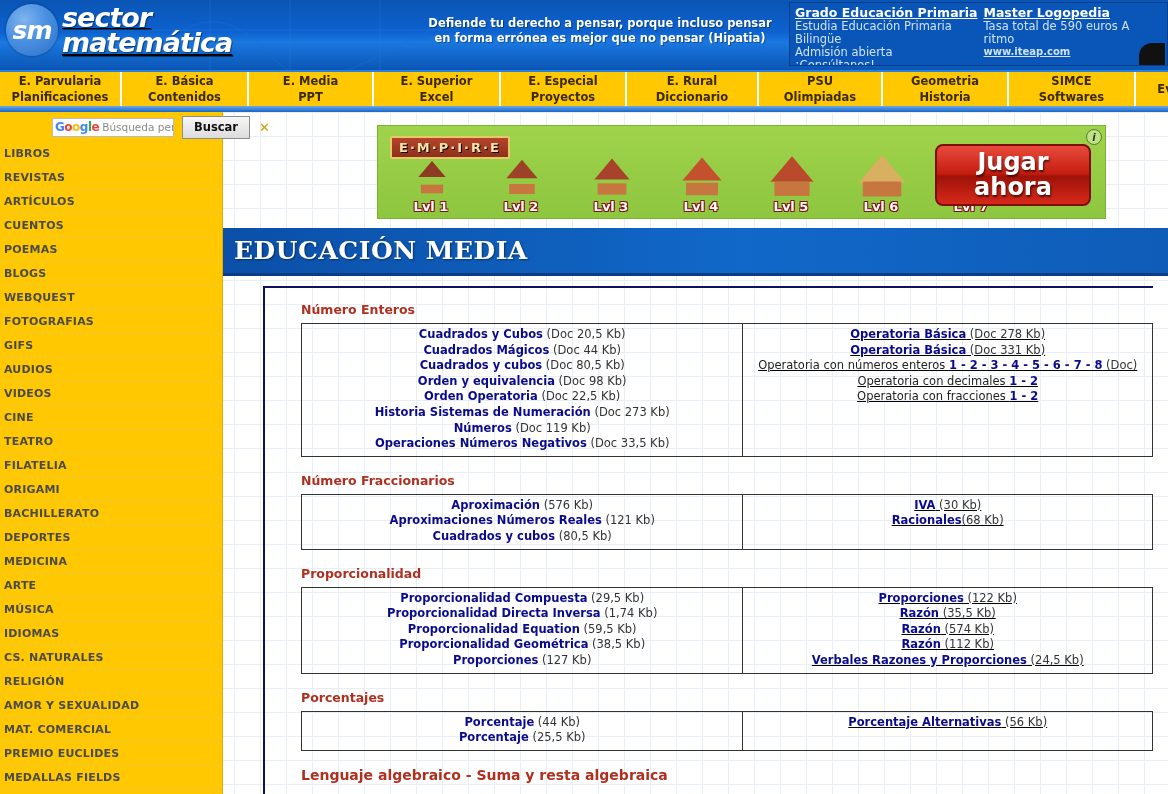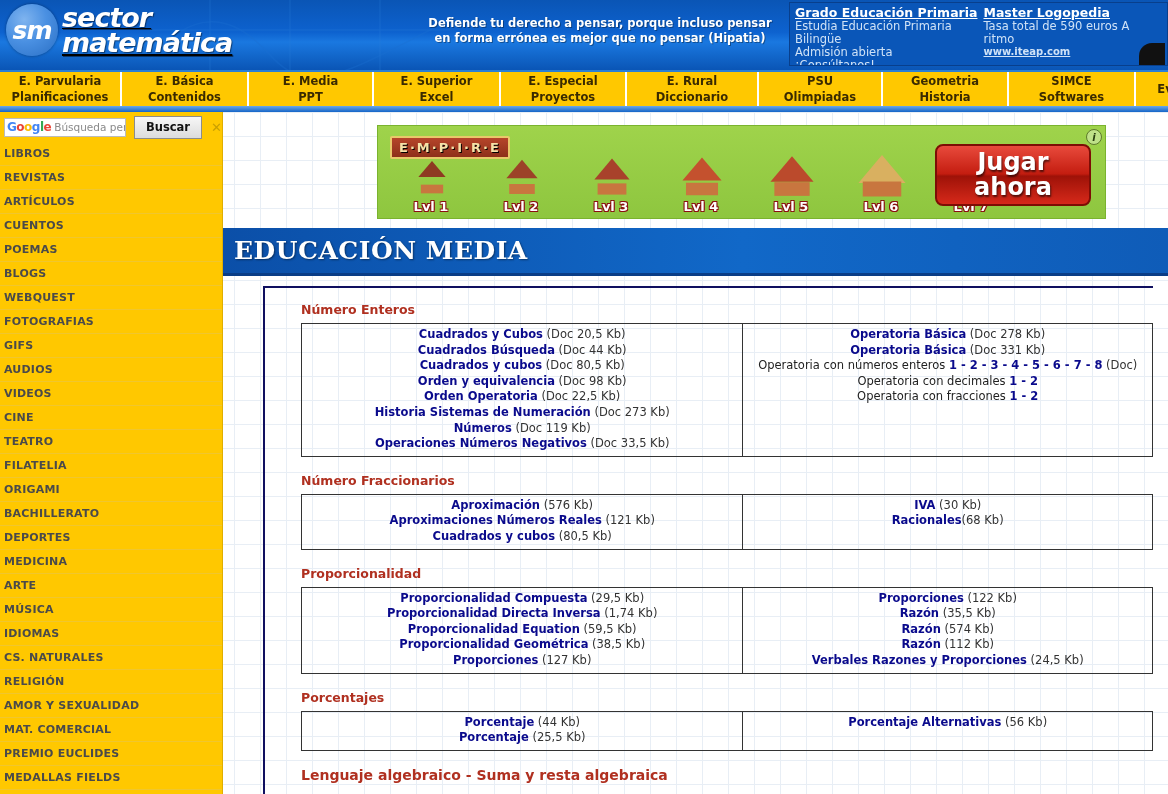--- a/index.html
+++ b/index.html
@@ -88,21 +88,21 @@
   .sidebar{
     position:absolute;left:0;top:112px;width:222px;height:682px;
     background:#ffc800;z-index:4;border-right:1px solid #e0ae00;
   }
   .searchrow{
     height:30px;display:flex;align-items:center;padding:0 4px;
     box-sizing:border-box;
   }
   .gfield{
     flex:0 0 122px;height:19px;background:#ffffff;border:1px solid #bbb;
-    display:flex;align-items:center;overflow:hidden;box-sizing:border-box;
+    display:flex;align-items:center;overflow:hidden;box-sizing:border-box;margin-left:48px;
   }
   .gmark{font-size:12px;font-weight:bold;line-height:12px;padding-left:2px;letter-spacing:-.5px;}
   .gmark span:nth-child(1){color:#4285f4;}
   .gmark span:nth-child(2){color:#ea4335;}
   .gmark span:nth-child(3){color:#fbbc05;}
   .gmark span:nth-child(4){color:#4285f4;}
   .gmark span:nth-child(5){color:#34a853;}
   .gmark span:nth-child(6){color:#ea4335;}
   .gph{color:#8a8a8a;font-size:10.5px;margin-left:3px;white-space:nowrap;}
   .gbtn{
@@ -180,21 +180,21 @@
   .sec-title{
     color:#b03020;font-size:12.5px;font-weight:bold;margin:0 0 6px 0;
   }
   .sec-title.big{font-size:14px;}
   .cols{display:flex;gap:0;margin-bottom:16px;}
   .cellbox{
     border:1px solid #333;background:transparent;
     padding:3px 6px 4px 6px;box-sizing:border-box;min-height:24px;
   }
   .cellbox.left{width:444px;border-right:none;}
-  .cellbox.right{width:413px;}
+  .cellbox.right{width:413px;text-decoration:underline;}
   .row{font-size:11.5px;line-height:15.6px;color:#222;white-space:nowrap;text-align:center;}
   .lnk{color:#0a0a8c;font-weight:bold;}
   .sz{color:#333;font-weight:normal;}
   .plain{color:#222;}
   .numlnk{color:#0a0a8c;font-weight:bold;}
 </style>
 </head>
 <body>
 
 <div class="paper"></div>
@@ -422,21 +422,21 @@
 <div class="titleband">
   <h1>EDUCACIÓN MEDIA</h1>
 </div>
 
 <div class="content">
   <div class="inner" id="sections">
       <div class="sec-title">Número Enteros</div>
       <div class="cols">
         <div class="cellbox left">
           <div class="row"><span class="lnk">Cuadrados y Cubos</span><span class="sz"> (Doc 20,5 Kb)</span></div>
-          <div class="row"><span class="lnk">Cuadrados Búsqueda</span><span class="sz"> (Doc 44 Kb)</span></div>
+          <div class="row"><span class="lnk">Cuadrados Mágicos</span><span class="sz"> (Doc 44 Kb)</span></div>
           <div class="row"><span class="lnk">Cuadrados y cubos</span><span class="sz"> (Doc 80,5 Kb)</span></div>
           <div class="row"><span class="lnk">Orden y equivalencia</span><span class="sz"> (Doc 98 Kb)</span></div>
           <div class="row"><span class="lnk">Orden Operatoria</span><span class="sz"> (Doc 22,5 Kb)</span></div>
           <div class="row"><span class="lnk">Historia Sistemas de Numeración</span><span class="sz"> (Doc 273 Kb)</span></div>
           <div class="row"><span class="lnk">Números</span><span class="sz"> (Doc 119 Kb)</span></div>
           <div class="row"><span class="lnk">Operaciones Números Negativos</span><span class="sz"> (Doc 33,5 Kb)</span></div>
         </div>
         <div class="cellbox right">
           <div class="row"><span class="lnk">Operatoria Básica</span><span class="sz"> (Doc 278 Kb)</span></div>
           <div class="row"><span class="lnk">Operatoria Básica</span><span class="sz"> (Doc 331 Kb)</span></div>

